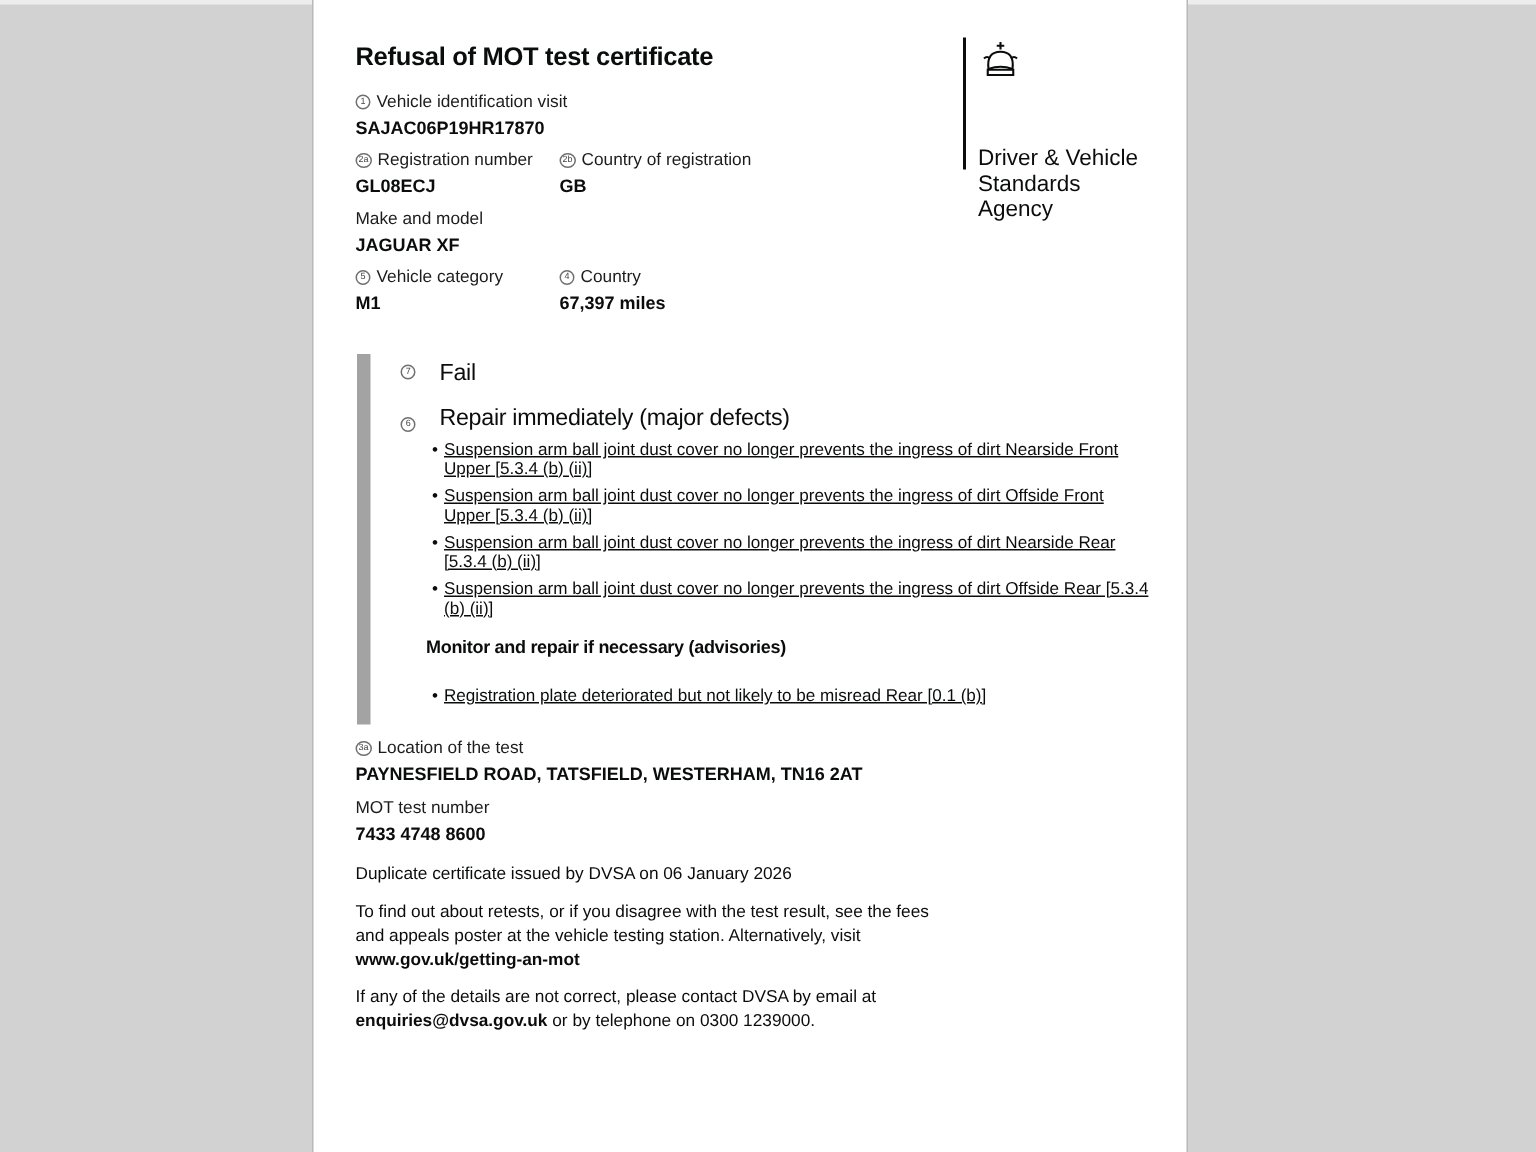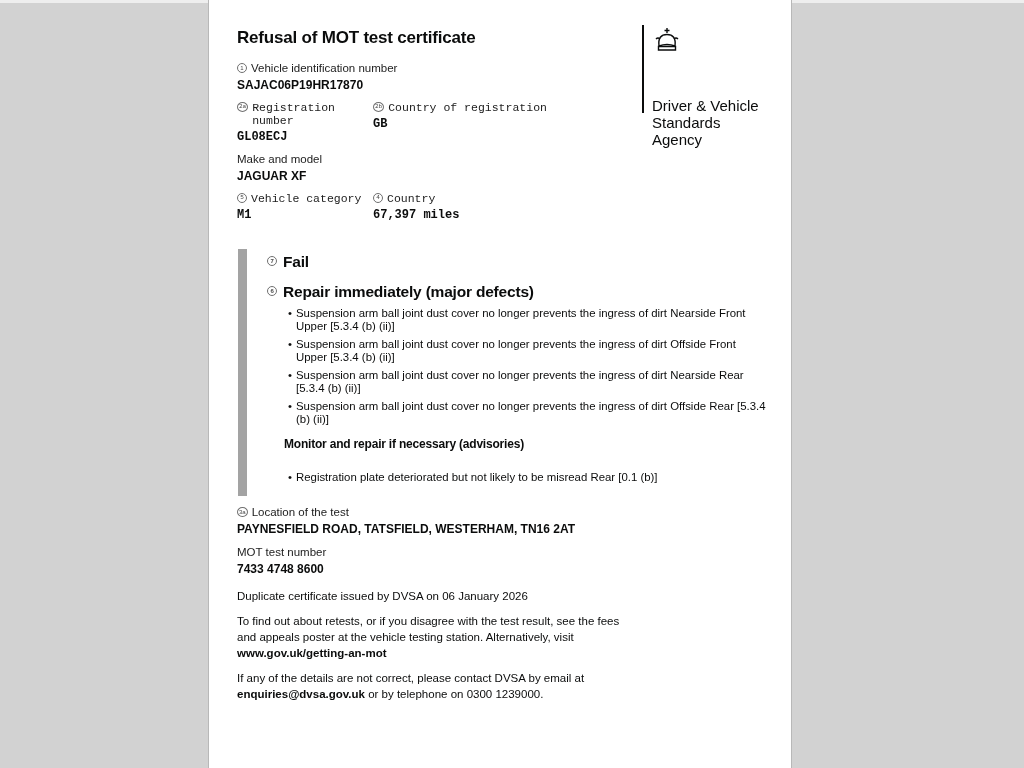--- a/index.html
+++ b/index.html
@@ -42,35 +42,35 @@
     margin-bottom: 3px; line-height: 13px;
   }
   .circ {
     display: inline-flex; align-items: center; justify-content: center;
     min-width: 10px; height: 10px; padding: 0 1px;
     border: 1px solid #707070; border-radius: 50%;
     font-size: 6px; line-height: 1; color: #474747;
     margin-top: 1px; flex-shrink: 0;
   }
   .field-value { font-size: 12px; font-weight: bold; line-height: 14px; white-space: pre-wrap; }
-  .row { display: flex; font-family: Liberation Mono, monospace; }
+  .row { display: flex; }
   .row .col1 { width: 136px; }
   
   .fail-section {
     border-left: 9px solid #a3a3a3;
     margin: 18px 0 10px 1px;
     padding: 4px 0 6px 20px;
   }
   .fail-h {
-    font-size: 15.5px; font-weight: bold; letter-spacing: -0.2px;
-    display: flex; gap: 6px; margin: 0;
+    font-size: 15.5px; font-weight: normal; letter-spacing: -0.2px;
+    display: flex; gap: 16px; margin: 0;
   }
   .fail-h .circ { margin-top: 3px; }
-  .fail-h + .fail-h { margin-top: 12px; }
-  .defect-list { margin: 6px 0 0 0; padding: 0 0 0 29px; list-style: none; }
+  .fail-h + .fail-h { margin-top: 12px; align-items: flex-end; }
+  .defect-list { margin: 6px 0 0 0; padding: 0 0 0 29px; list-style: none; text-decoration: underline; }
   .defect-list li {
     position: relative; font-size: 11.4px; line-height: 12.5px;
     margin-bottom: 6px; max-width: 492px;
   }
   .defect-list li::before { content: "\2022"; position: absolute; left: -8px; top: 0; }
   .adv-h {
     font-size: 12px; font-weight: bold; letter-spacing: -0.2px;
     margin: 12px 0 12px 17px;
   }
   
@@ -98,21 +98,21 @@
     <div class="logo-text">Driver &amp; Vehicle
 Standards
 Agency</div>
   </div>
 
   <div class="doc-title">Refusal of MOT test certificate</div>
 
   <div class="field">
     <div class="field-label">
       <span class="circ">1</span>
-      <span>Vehicle identification number</span>
+      <span>Vehicle identification visit</span>
     </div>
     <div class="field-value">SAJAC06P19HR17870</div>
   </div>
 
   <div class="row">
     <div class="field col1">
       <div class="field-label">
         <span class="circ">2a</span>
         <span>Registration number</span>
       </div>

